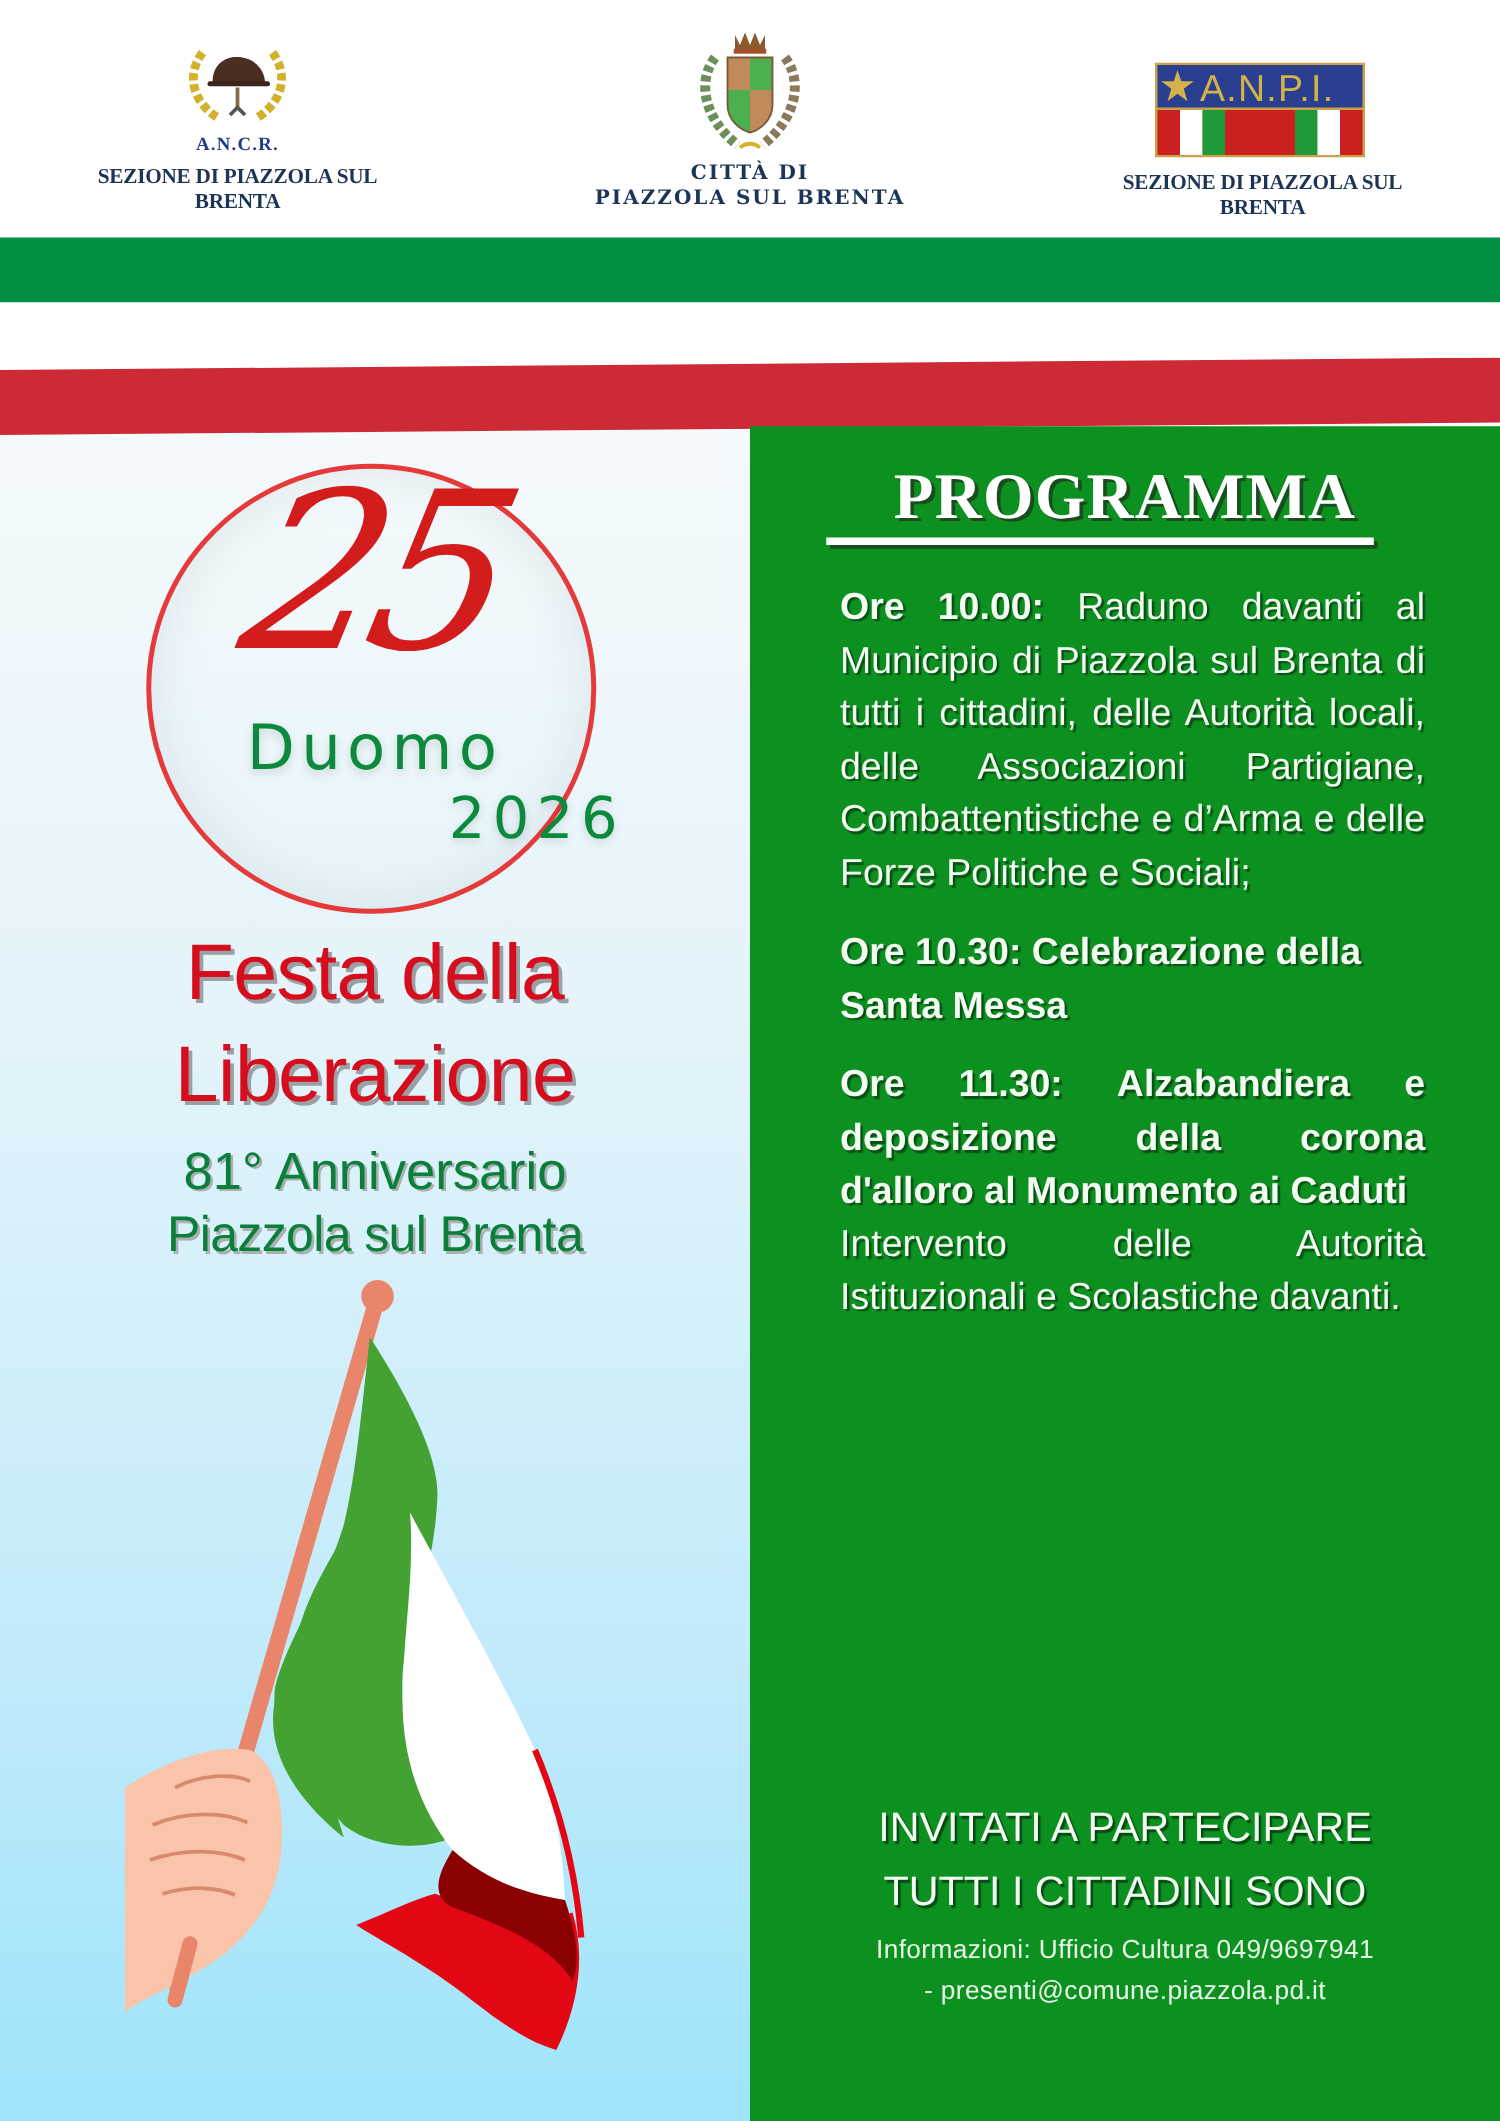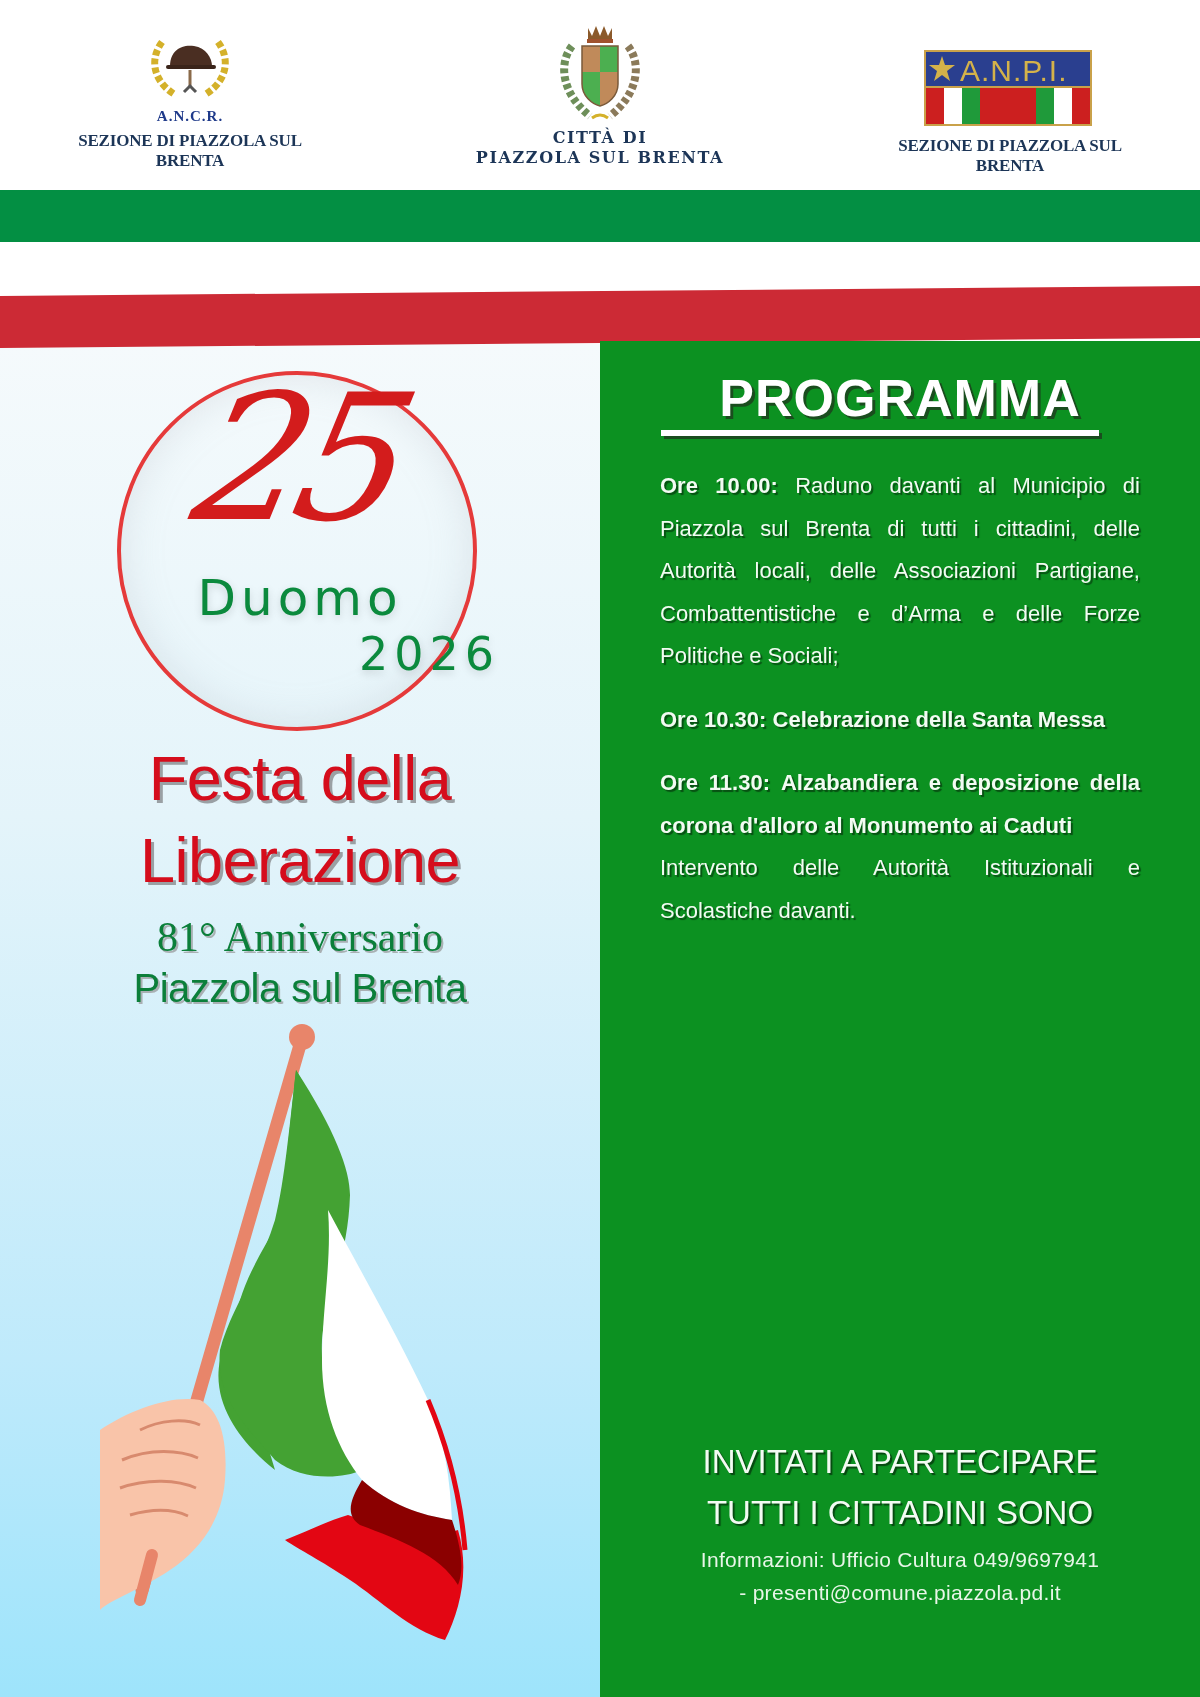--- a/index.html
+++ b/index.html
@@ -35,37 +35,37 @@
             text-shadow: 0 3px 8px rgba(0,0,0,0.15); }
   .year { position: absolute; left: 100px; top: 626px; width: 400px; text-align: right; color: #0b8a3d;
           font-family: "DejaVu Sans", sans-serif; font-size: 46px; letter-spacing: 6px; line-height: 56px;
           text-shadow: 0 3px 8px rgba(0,0,0,0.15); }
   .festa { position: absolute; left: 50px; width: 500px; text-align: center; color: #d50d1c;
            font-family: "Liberation Sans", sans-serif; font-size: 63px; line-height: 68px; letter-spacing: -0.5px;
            text-shadow: 3px 3px 0 #9aa0a4; }
   .festa-1 { top: 744px; }
   .festa-2 { top: 826px; }
   .anniv { position: absolute; left: 50px; top: 914px; width: 500px; text-align: center; color: #0b7f3a;
-           font-family: Liberation Serif, serif; font-size: 42px; line-height: 46px;
+           font-family: Liberation Sans, sans-serif; font-size: 42px; line-height: 46px;
            text-shadow: 2px 2px 0 #a9b0b3; }
   .town { position: absolute; left: 50px; top: 966px; width: 500px; text-align: center; color: #0b7f3a;
           font-family: "Liberation Sans", sans-serif; font-size: 40px; line-height: 44px; letter-spacing: -0.5px;
           text-shadow: 2px 2px 0 #a9b0b3; }
   .flag-art { position: absolute; left: 100px; top: 1010px; width: 420px; height: 670px; }
 
   
   .right-panel { position: absolute; left: 600px; top: 341px; width: 600px; height: 1356px; background: #0c9121; }
   .prog-title { position: absolute; left: 60px; top: 25px; width: 480px; text-align: center; color: #ffffff;
-                font-family: Liberation Sans, sans-serif; font-weight: bold; font-size: 52px; letter-spacing: 1px;
+                font-family: Liberation Serif, serif; font-weight: bold; font-size: 52px; letter-spacing: 1px;
                 line-height: 64px; text-shadow: 3px 3px 0 #1a4d1e; }
   .prog-underline { position: absolute; left: 61px; top: 89px; width: 438px; height: 6px; background: #ffffff;
                     box-shadow: 3px 3px 0 #1a4d1e; }
   .events { position: absolute; left: 60px; top: 124px; width: 480px; color: #f3fbf3; }
-  .event { font-family: "Liberation Sans", sans-serif; font-size: 22px; line-height: 42.5px; text-align: justify;
-           text-shadow: 2px 2px 1px rgba(0,0,0,0.45); margin-bottom: 21px; }
+  .event { font-family: "Liberation Sans", sans-serif; font-size: 30px; line-height: 42.5px; text-align: justify;
+           text-shadow: 2px 2px 1px rgba(0,0,0,0.45); margin-bottom: 21px; margin-left: 12px; }
   .event .time { font-weight: bold; }
   .event .bold { font-weight: bold; }
   .event .note { display: block; }
   .cta { position: absolute; left: 20px; top: 1095px; width: 560px; text-align: center; color: #f3fbf3;
          font-family: "Liberation Sans", sans-serif; font-size: 33px; line-height: 51px;
          text-shadow: 2px 2px 1px rgba(0,0,0,0.5); }
   .info { position: absolute; left: 10px; top: 1202px; width: 580px; text-align: center; color: #e8f6e8;
           font-family: "Liberation Sans", sans-serif; font-size: 21px; line-height: 33px; letter-spacing: 0.3px; }
 </style>
 </head>

